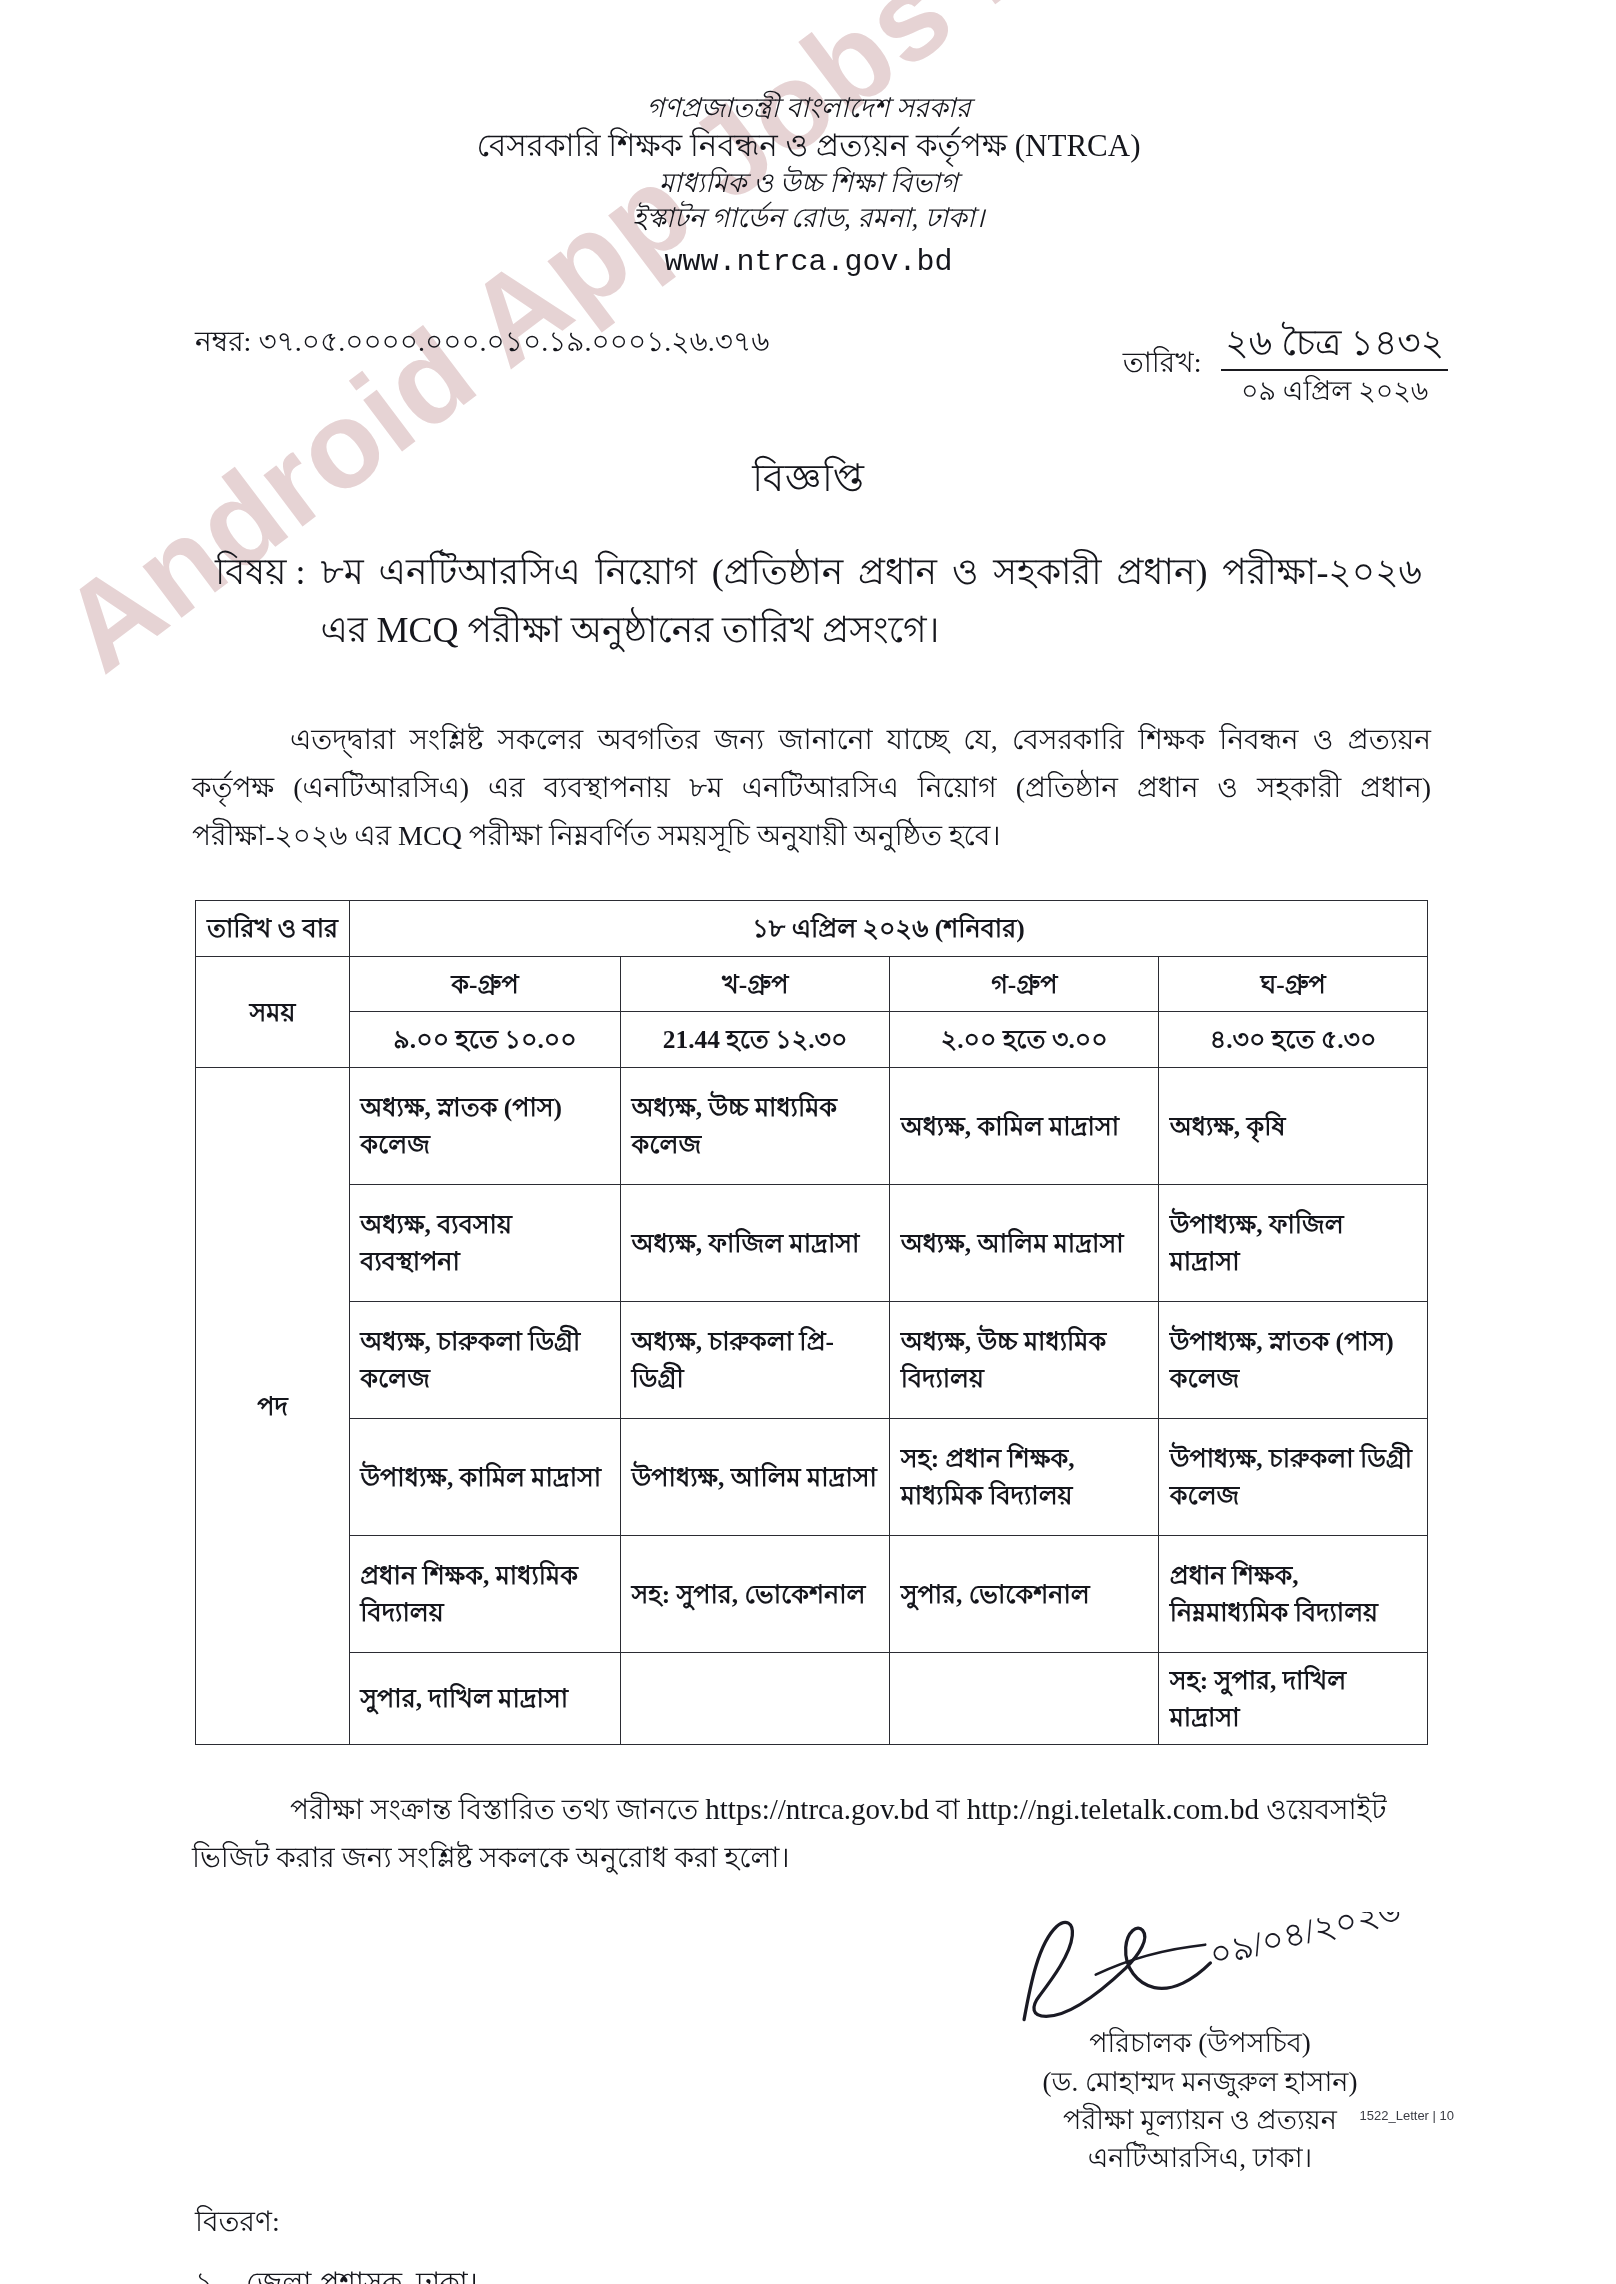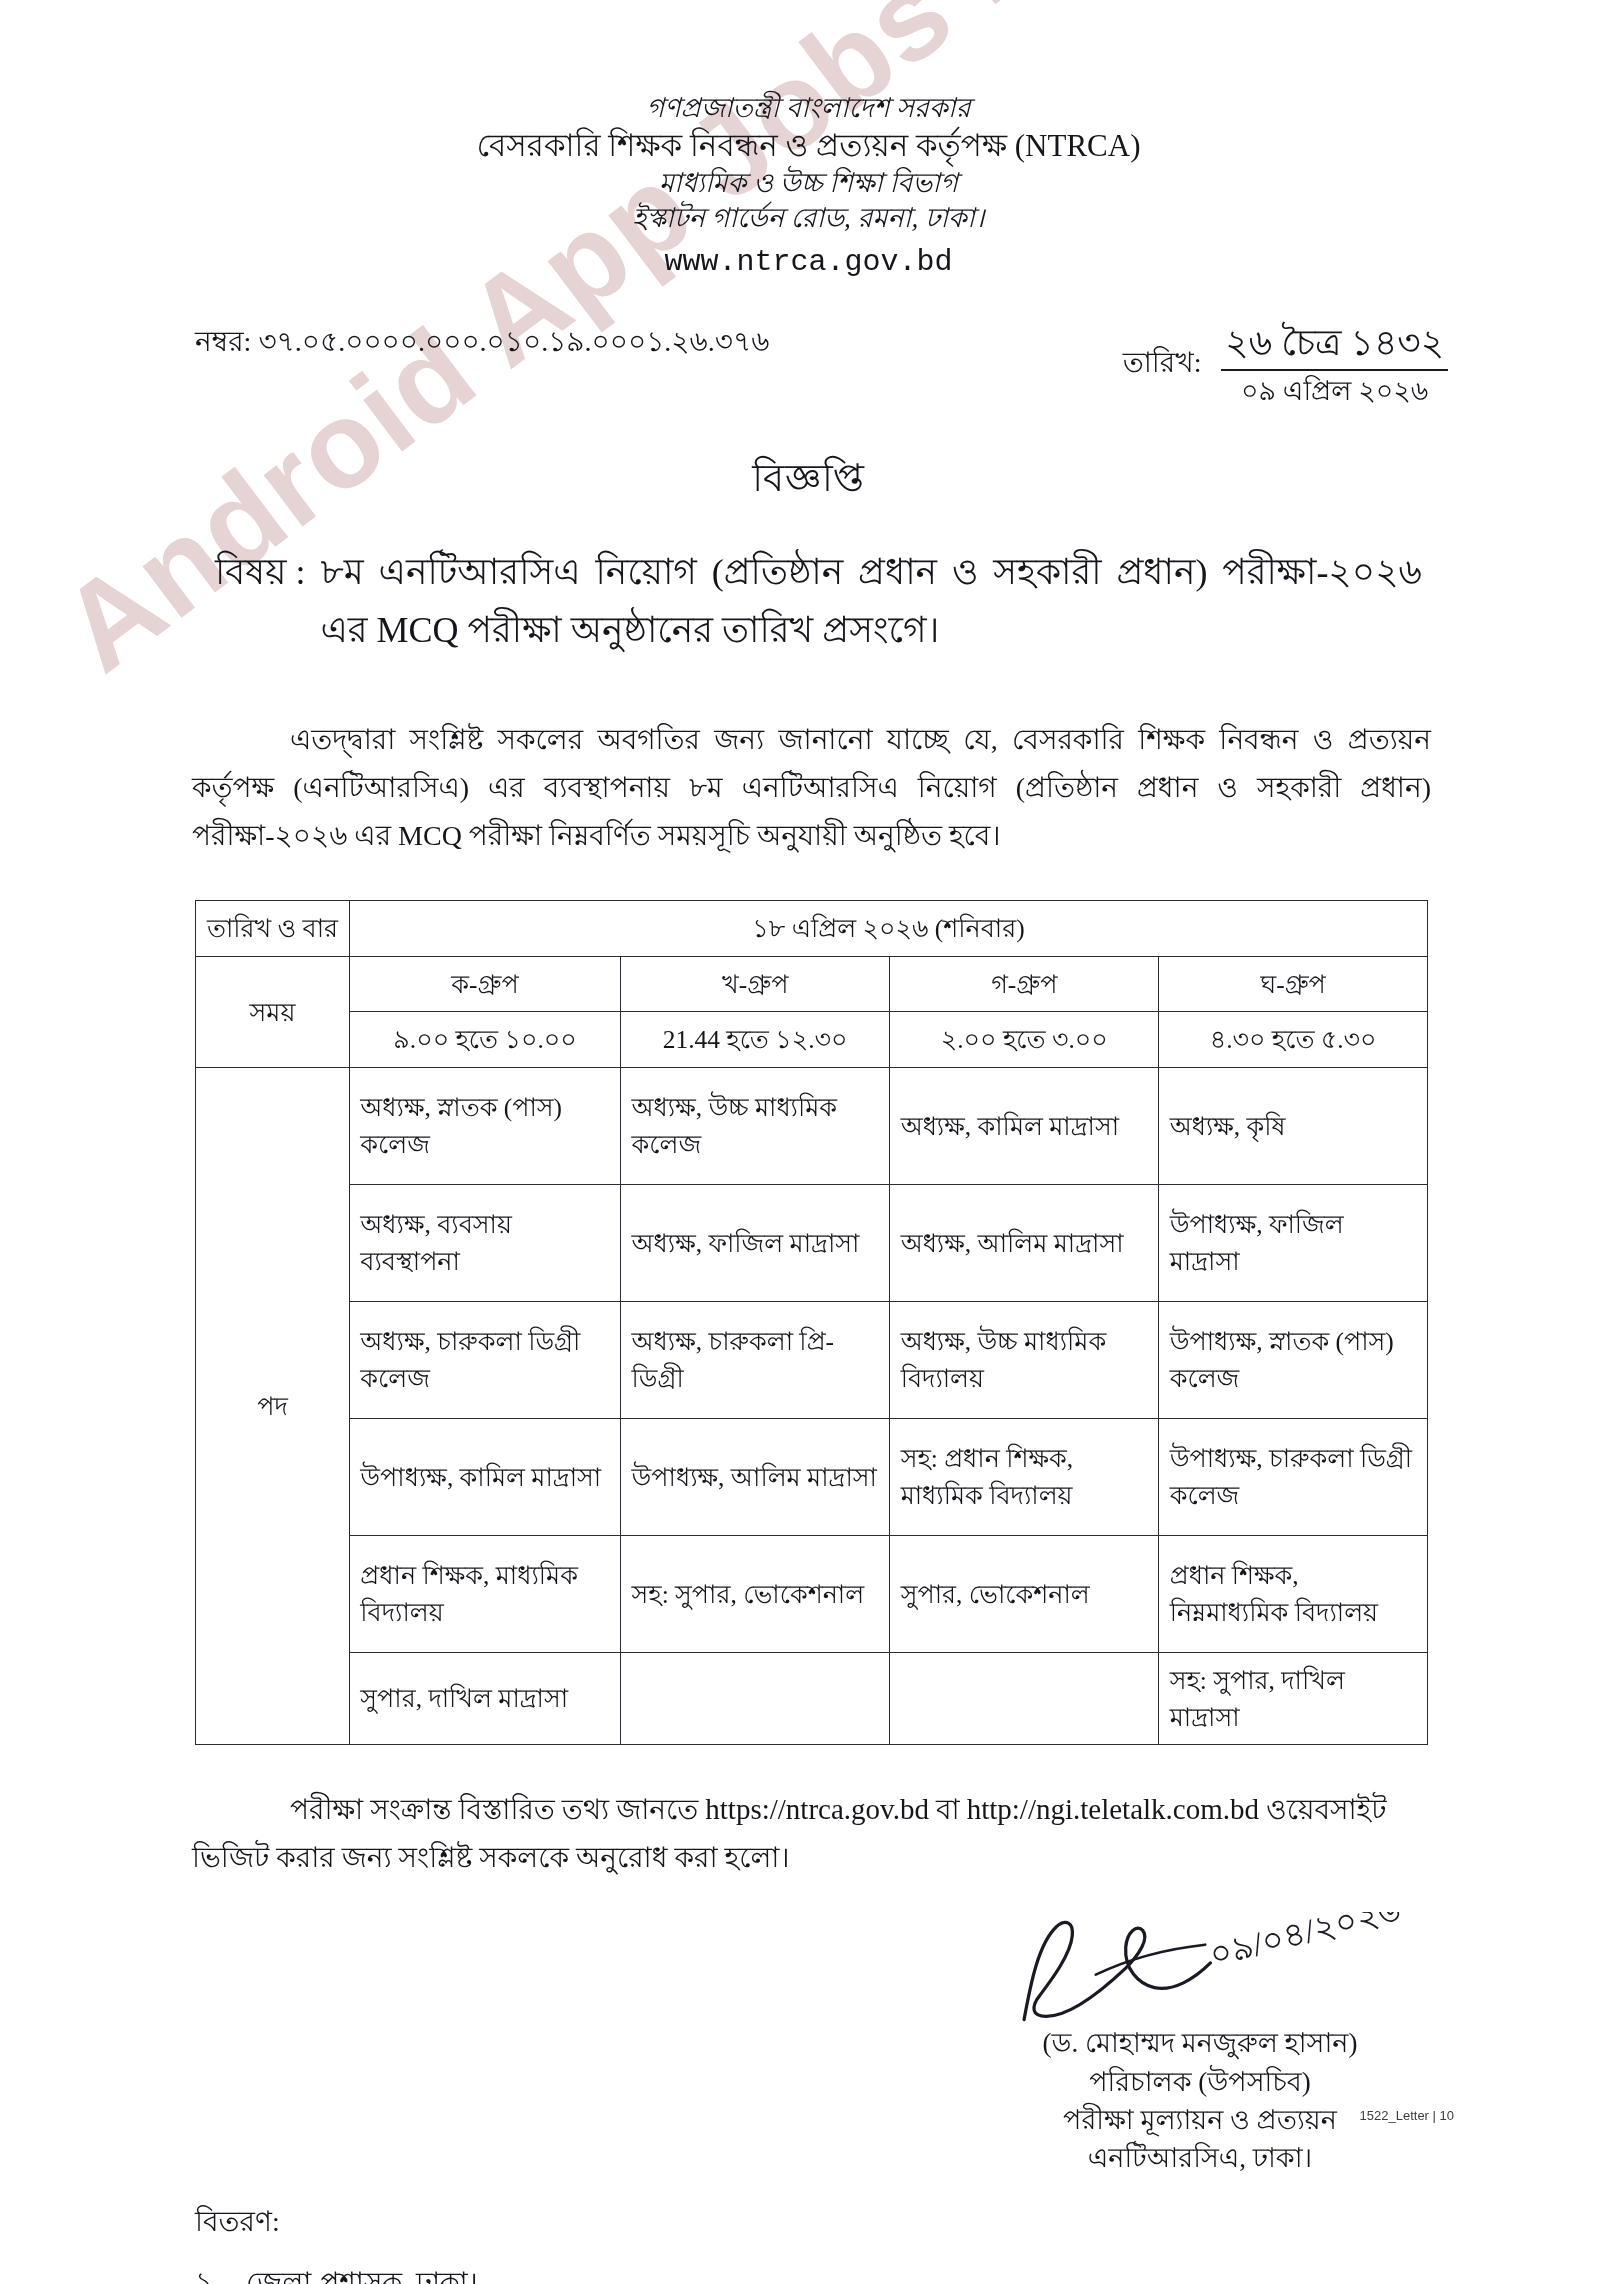--- a/index.html
+++ b/index.html
@@ -104,21 +104,21 @@
   .tbl-wrap{margin:40px 189px 0 195px;}
   table{
     width:100%;
     border-collapse:collapse;
     font-size:25.4px;
   }
   table td,table th{
     border:1.3px solid #2b2c33;
     padding:9px 10.4px;
     vertical-align:middle;
-    font-weight:400;
+    font-weight:700;
     line-height:1.44;
   }
   .c-center{text-align:center;}
   .c-left{text-align:left;}
   .col-head{text-align:center;}
   .rowlabel{text-align:center;}
   .cell-tall{height:98px;}
 
   
   .site-para{
@@ -277,22 +277,22 @@
       <span>ওয়েবসাইট ভিজিট করার জন্য সংশ্লিষ্ট সকলকে অনুরোধ করা হলো।</span>
     </div>
 
     <div class="sign-area">
       <div class="sign-box">
         <svg class="sign-svg" width="404" height="124" viewBox="0 0 620 190" style="font-size:42px">
           <path d="M40 165 C50 110, 62 48, 90 22 C104 10, 116 16, 114 36 C111 66, 82 104, 64 128 C50 146, 52 160, 74 160 C112 160, 160 120, 196 86 C218 64, 232 40, 222 28 C214 18, 198 30, 196 54 C194 86, 214 110, 240 116 C268 122, 300 104, 326 78" fill="none" stroke="#1a1a24" stroke-width="5" stroke-linecap="round"></path>
           <path d="M150 96 C200 72, 262 56, 318 50" fill="none" stroke="#1a1a24" stroke-width="4" stroke-linecap="round"></path>
           <text x="330" y="84" font-family="Liberation Serif, serif" font-size="52" fill="#1a1a24" transform="rotate(-14 330 84)">০৯/০৪/২০২৬</text>
         </svg>
+        <div>পরিচালক (উপসচিব)</div>
         <div>(ড. মোহাম্মদ মনজুরুল হাসান)</div>
-        <div>পরিচালক (উপসচিব)</div>
         <div>পরীক্ষা মূল্যায়ন ও প্রত্যয়ন</div>
         <div>এনটিআরসিএ, ঢাকা।</div>
       </div>
     </div>
 
     <div class="dist">
       <div class="dist-title">বিতরণ:</div>
       <ul class="olist">
         <li>
           <span class="li-num">১.</span>

